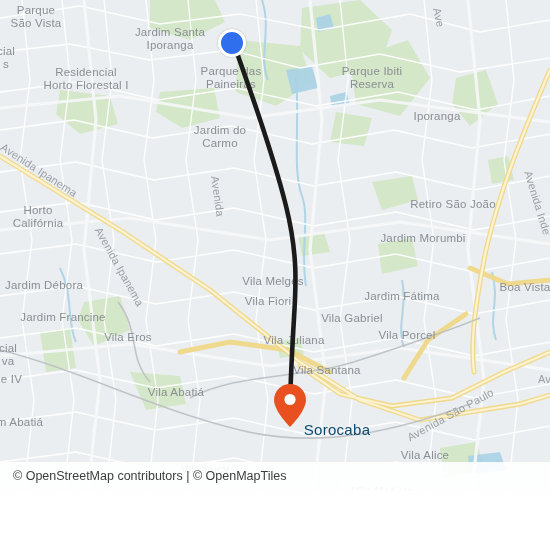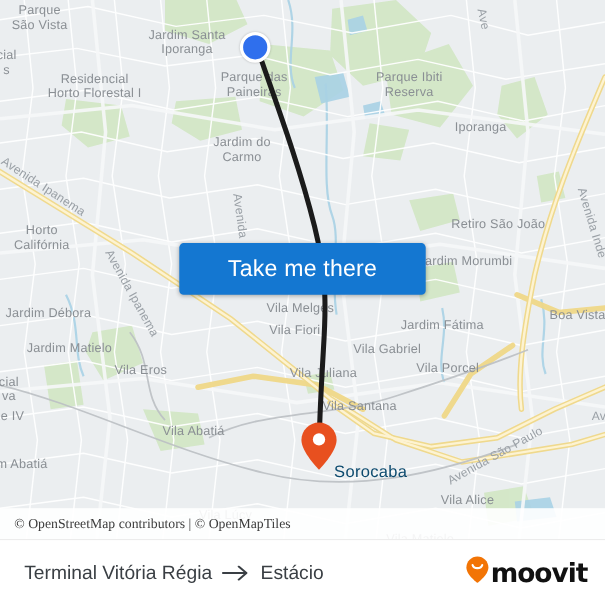--- a/index.html
+++ b/index.html
@@ -125,21 +125,21 @@
     left: 0;
     top: 462px;
     width: 550px;
     height: 28px;
     background: rgba(255,255,255,0.90);
     display: flex;
     align-items: center;
   }
   #attribution-text {
     color: #3c3c3c;
-    font-family: Liberation Serif, serif;
+    font-family: Liberation Sans, sans-serif;
     font-size: 12.5px;
     padding-left: 13px;
     white-space: pre;
   }
 
   
   #footer {
     position: absolute;
     left: 0;
     top: 490px;
@@ -296,21 +296,21 @@
 Carmo</div>
         <div class="place" style="left: 38px; top: 204px;">Horto
 Califórnia</div>
         <div class="place" style="left: 435px; top: 198px; margin-left: 18px;">Retiro São João</div>
         <div class="place" style="left: 423px; top: 232px;">Jardim Morumbi</div>
         <div class="place" style="left: 501px; top: 281px; padding-left: 48px;">Boa Vista</div>
         <div class="place" style="left: 44px; top: 279px;">Jardim Débora</div>
         <div class="place" style="left: 273px; top: 275px;">Vila Melges</div>
         <div class="place" style="left: 402px; top: 290px;">Jardim Fátima</div>
         <div class="place" style="left: 268px; top: 295px;">Vila Fiori</div>
-        <div class="place" style="left: 63px; top: 311px;">Jardim Matielo</div>
+        <div class="place" style="left: 63px; top: 311px;">Jardim Francine</div>
         <div class="place" style="left: 352px; top: 312px;">Vila Gabriel</div>
         <div class="place" style="left: 128px; top: 331px;">Vila Eros</div>
         <div class="place" style="left: 407px; top: 329px;">Vila Porcel</div>
         <div class="place" style="left: 294px; top: 334px;">Vila Juliana</div>
         <div class="place" style="left: 8px; top: 342px;">cial
 va</div>
         <div class="place" style="left: 327px; top: 364px;">Vila Santana</div>
         <div class="place" style="left: 10px; top: 373px;">le IV</div>
         <div class="place" style="left: 176px; top: 386px;">Vila Abatiá</div>
         <div class="place" style="left: 20px; top: 416px;">m Abatiá</div>
@@ -333,42 +333,20 @@
       <path d="M236 50 C252 96 272 150 286 206 C298 254 296 286 294 318 C292 352 290 388 290 414" fill="none" stroke="#1b1b1b" stroke-width="4.6" stroke-linecap="round"></path>
     </svg>
 
     <div id="origin-marker" style="left: 218px; top: 29px; background: rgb(47, 111, 237);"></div>
 
     <svg id="destination-marker" viewBox="0 0 34 45" xmlns="http://www.w3.org/2000/svg" style="left: 273px; top: 383px;">
       <path d="M17 1 C8.2 1 1 8.2 1 17 C1 28 17 44 17 44 C17 44 33 28 33 17 C33 8.2 25.8 1 17 1 Z" fill="#e8501f"></path>
       <circle cx="17" cy="16.5" r="5.6" fill="#ffffff"></circle>
     </svg>
 
-    <button id="take-me-there" style="background: rgb(20, 119, 209);">Take me there</button>
 
     <div id="attribution">
       <span id="attribution-text">© OpenStreetMap contributors | © OpenMapTiles</span>
     </div>
   </div>
 
-  <div id="footer">
-    <div id="trip-summary">
-      <span>Terminal Vitória Régia</span>
-      <span id="trip-arrow-icon">
-        <svg width="26" height="14" viewBox="0 0 26 14" xmlns="http://www.w3.org/2000/svg">
-          <path d="M0 7 L21 7 M15 1 L22 7 L15 13" fill="none" stroke="#3a3f44" stroke-width="1.8" stroke-linecap="round" stroke-linejoin="round"></path>
-        </svg>
-      </span>
-      <span>Estácio</span>
-    </div>
-
-    <div id="moovit-logo">
-      <span>
-        <svg width="22" height="26" viewBox="0 0 22 26" xmlns="http://www.w3.org/2000/svg">
-          <path d="M11 1 C5.5 1 1 5.5 1 11 C1 18 11 25 11 25 C11 25 21 18 21 11 C21 5.5 16.5 1 11 1 Z" fill="#f27405"></path>
-          <path d="M6.6 8.6 C7.6 12.4 14.4 12.4 15.4 8.6" fill="none" stroke="#ffffff" stroke-width="1.9" stroke-linecap="round"></path>
-        </svg>
-      </span>
-      <span id="moovit-wordmark">moovit</span>
-    </div>
-  </div>
 
 </div>
 
 </body></html>

